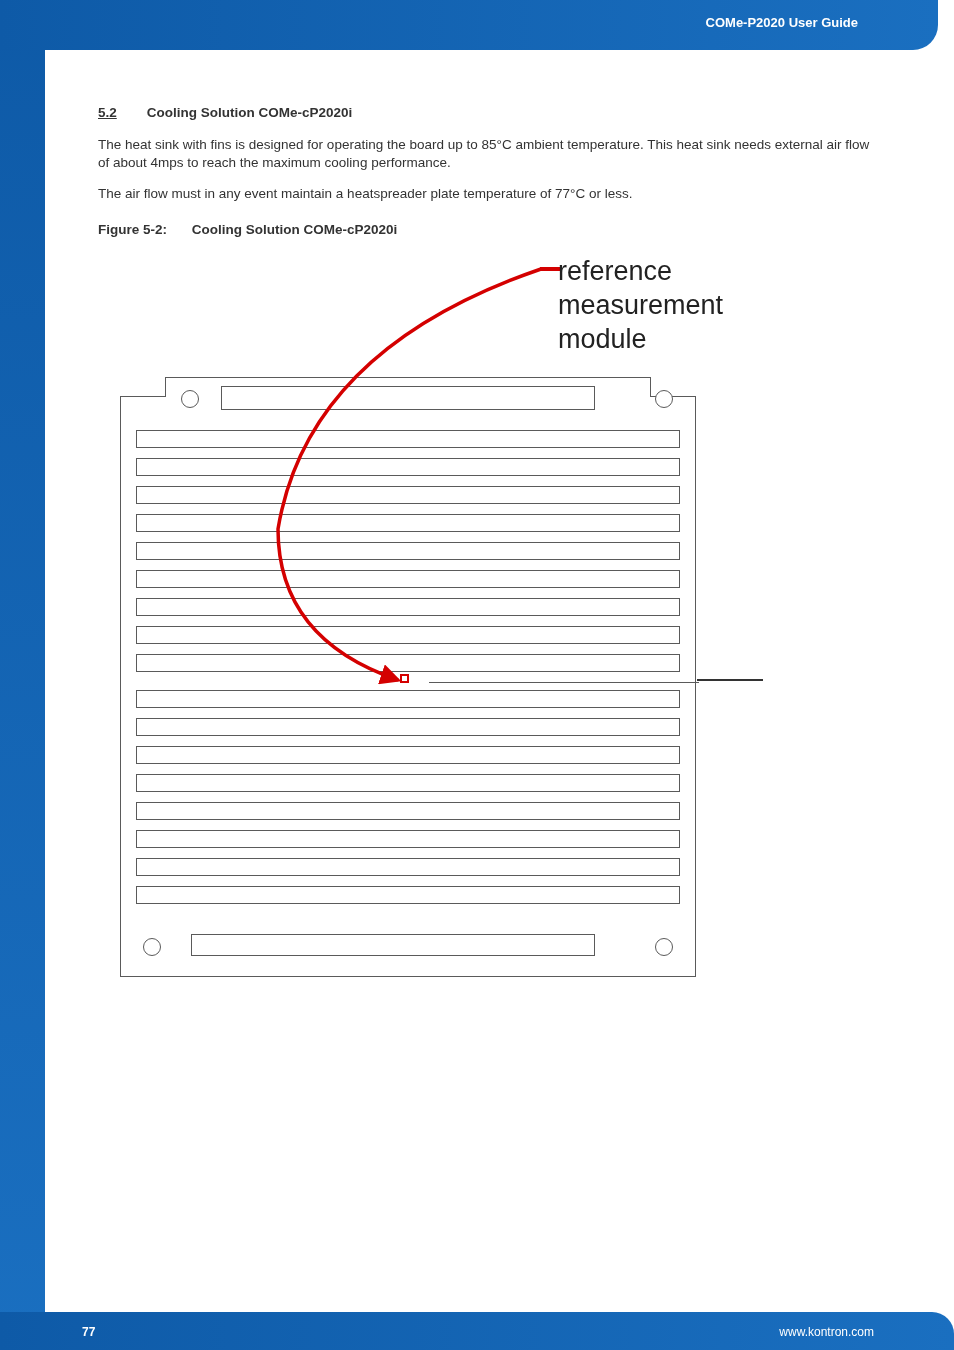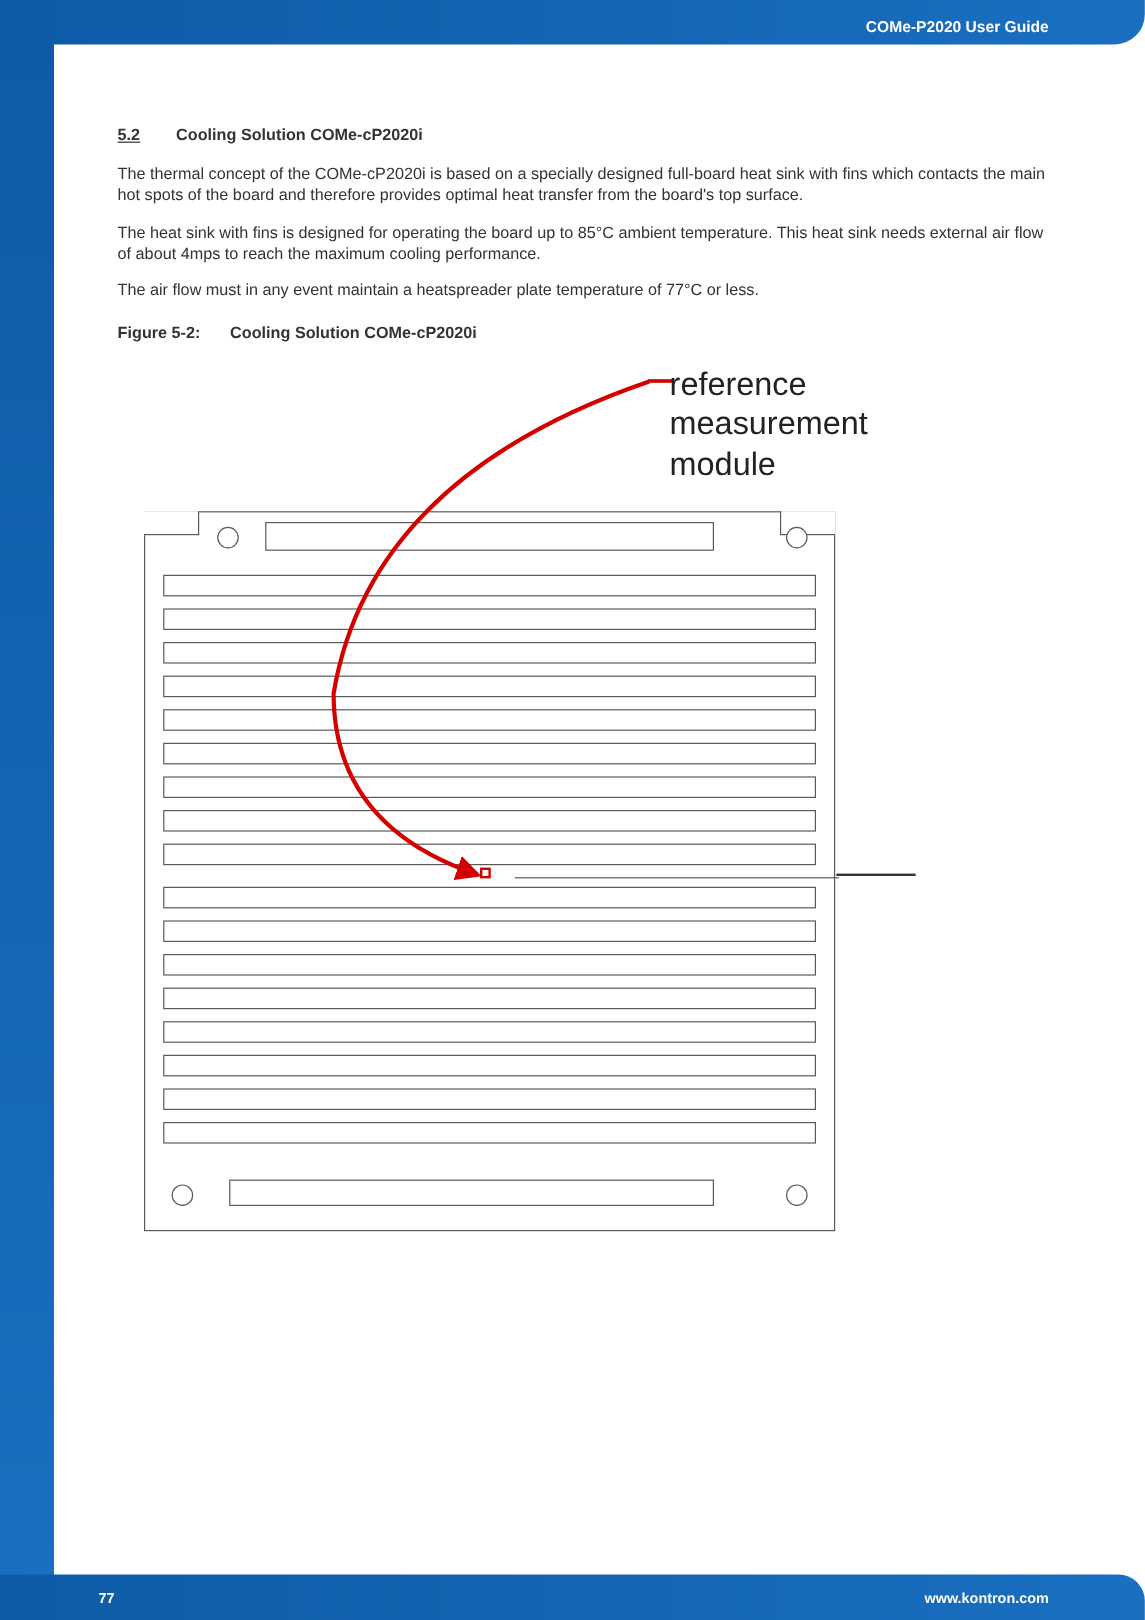--- a/index.html
+++ b/index.html
@@ -8,22 +8,22 @@
       width: 954px;
       height: 1350px;
       background: #fff;
       position: relative;
       color: #333;
     }
     .header-banner {
       position: absolute;
       top: 0;
       left: 0;
-      right: 0;
-      height: 37px;
+      right: 16px;
+      height: 50px;
       background: linear-gradient(to right, #0e5aa7, #1a6fc0);
       border-bottom-right-radius: 25px;
     }
     .header-title {
       position: absolute;
       top: 15px;
       right: 80px;
       color: #fff;
       font-size: 13px;
       font-weight: bold;
@@ -176,38 +176,37 @@
       left: 82px;
       color: #fff;
       font-weight: bold;
       font-size: 12px;
     }
     .footer-link {
       position: absolute;
       bottom: 11px;
       right: 80px;
       color: #fff;
-      font-weight: bold;
+      font-weight: normal;
       font-size: 12px;
     }
   </style>
 </head>
 <body>
 
 <div class="left-stripe"></div>
 <div class="header-banner">
   <div class="header-title">COMe-P2020 User Guide</div>
 </div>
 
 <div class="content">
   <div class="section-heading">
     <span class="section-number">5.2</span>
     <span>Cooling Solution COMe-cP2020i</span>
   </div>
-  <p>The thermal concept of the COMe-cP2020i is based on a specially designed full-board heat sink with fins which contacts the main hot spots of the board and therefore provides optimal heat transfer from the board's top surface.</p>
   <p>The heat sink with fins is designed for operating the board up to 85°C ambient temperature. This heat sink needs external air flow of about 4mps  to reach the maximum cooling performance.</p>
   <p>The air flow must in any event maintain a heatspreader plate temperature of 77°C or less.</p>
 
   <div class="figure-label">
     <span class="figure-num">Figure 5-2:</span>
     <span>Cooling Solution COMe-cP2020i</span>
   </div>
 
   <div class="diagram-wrap">
     <div class="annotation-dash"></div>

